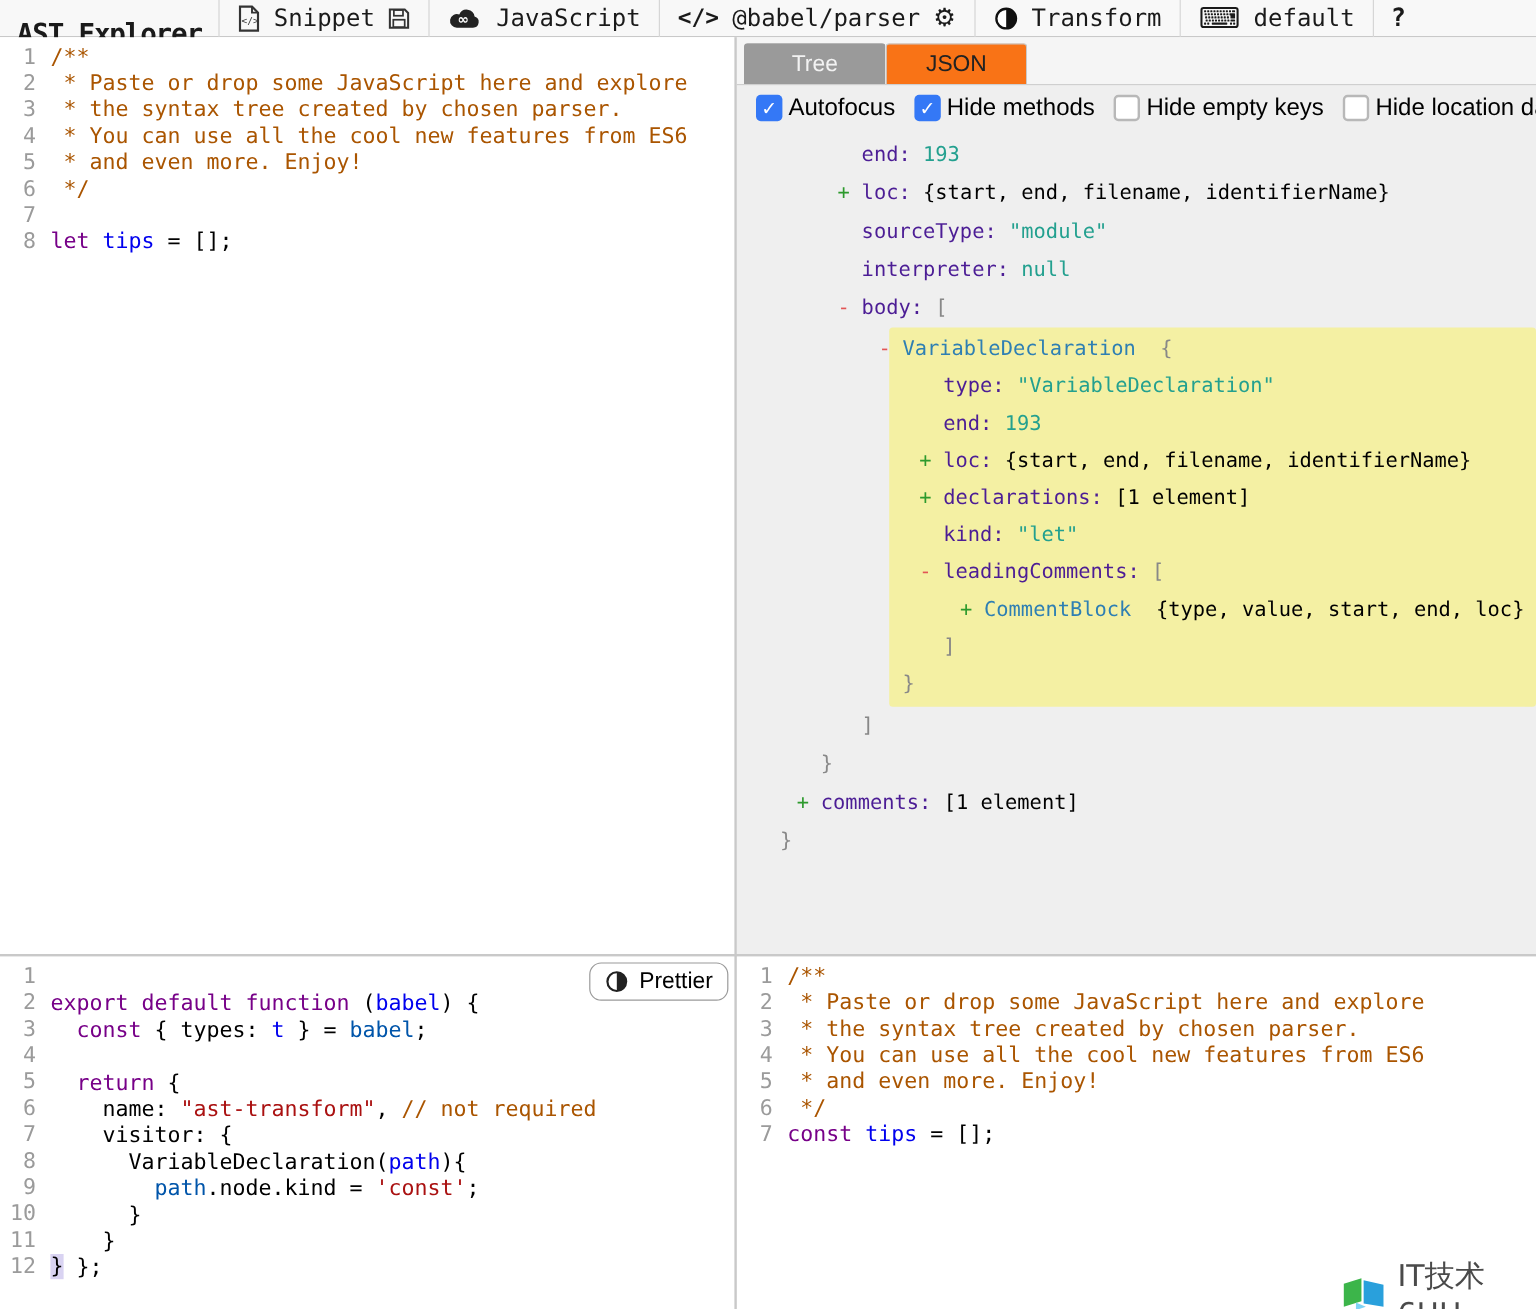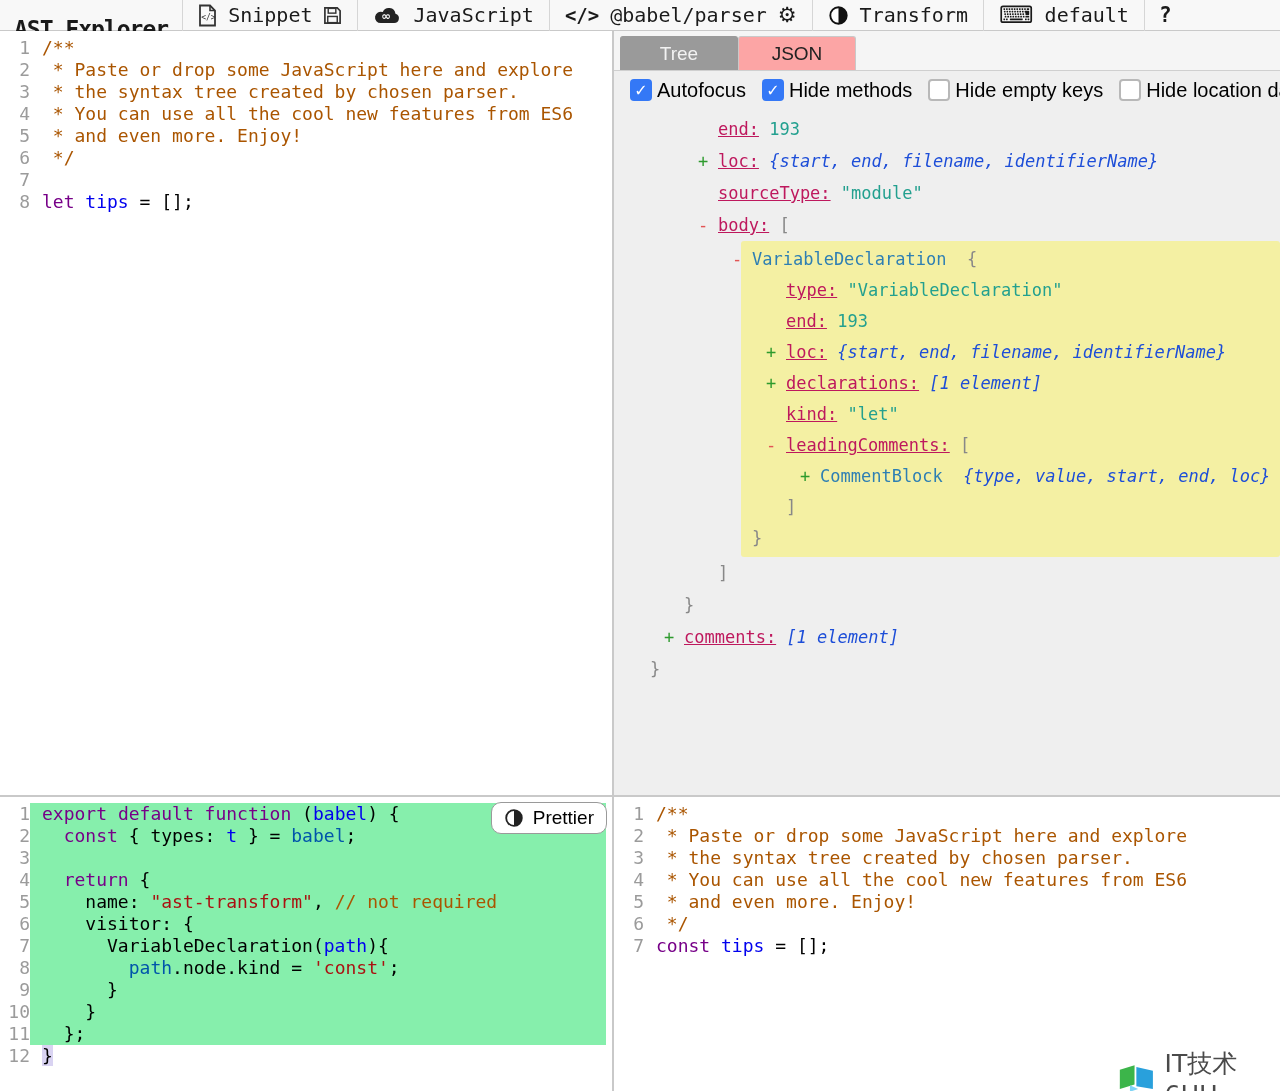--- a/index.html
+++ b/index.html
@@ -28,58 +28,58 @@
   .panel-src       { position:absolute; left:0;     top:31px;  width:612px; height:764px; background:#fff; overflow:hidden; }
   .panel-tree      { position:absolute; left:614px; top:31px;  width:666px; height:764px; background:#efefef; overflow:hidden; }
   .panel-transform { position:absolute; left:0;     top:797px; width:612px; height:294px; background:#fff; overflow:hidden; }
   .panel-output    { position:absolute; left:614px; top:797px; width:666px; height:294px; background:#fff; overflow:hidden; }
 
   
   .editor { font-size:18px; line-height:22px; padding-top:6px; cursor:text; }
   .line { display:flex; height:22px; white-space:pre; }
   .ln { flex:none; width:30px; text-align:right; color:#9b9b9b; }
   .code { flex:1; padding-left:12px; margin-right:6px; }
-  .sel-full { background:#86efac; }
+  .sel-full { background:#bef264;margin-top:23px; }
   .tok-pl  { color:#000; }
   .tok-kw  { color:#770088; }
   .tok-def { color:#0000ee; }
   .tok-v2  { color:#0055aa; }
   .tok-str { color:#aa1111; }
   .tok-cmt { color:#aa5500; }
   .tok-selchar { background:#d9d3f2; color:#000; }
 
   
   .tabs {
     display:flex; align-items:flex-end; height:40px; padding:5px 0 0 6px;
     background:#f5f5f5; border-bottom:1px solid #cfcfcf;
     font-family:"Liberation Sans", sans-serif; font-size:19px;
   }
   .tab { width:118px; height:34px; display:flex; align-items:center; justify-content:center;
          border:1px solid #c9c9c9; border-bottom:none; border-radius:3px 3px 0 0; cursor:pointer; }
   .tab.active   { background:#9a9a9a; color:#f2f2f2; border-color:#9a9a9a; }
-  .tab.inactive { background:#fca5a5; color:#222; }
+  .tab.inactive { background:#f97316; color:#222; }
   .options {
     display:flex; align-items:center; gap:16px; padding:8px 0 8px 16px; height:38px;
     font-family:"Liberation Sans", sans-serif; font-size:20px; color:#000; white-space:nowrap;
   }
   .opt { display:flex; align-items:center; cursor:pointer; flex:none; }
   .cb { width:22px; height:22px; border-radius:4px; margin-right:5px; flex:none;
         display:flex; align-items:center; justify-content:center; }
   .cb.on  { background:#3478f6; color:#fff; font-size:16px; font-weight:bold; font-family:"DejaVu Sans", sans-serif; }
   .cb.off { background:#fff; border:2px solid #b8b8b8; }
 
   .tree { font-size:17px; color:#000; padding-top:4px; }
   .t-row { position:relative; height:32px; line-height:32px; white-space:pre; }
   .t-sign { position:absolute; width:18px; text-align:left; cursor:pointer; }
   .t-plus  { color:#2d9a2d; }
   .t-minus { color:#e25555; }
-  .t-key  { color:#be185d;text-decoration:underline; }
+  .t-key  { color:#4c1d95; }
   .t-name { color:#2e7fb3; cursor:pointer; }
   .t-num, .t-str { color:#23a08f; }
-  .t-preview { color:#1d4ed8; font-style:italic; }
+  .t-preview { color:#000000; }
   .t-punct { color:#888; }
   .hl-block { background:#f4f0a3; margin-left:127px; border-radius:3px; padding:3px 0; }
   .hl-block .t-row { height:31px; line-height:31px; }
 
   
   .prettier-btn {
     position:absolute; top:5px; right:5px; z-index:5;
     display:flex; align-items:center; gap:9px; padding:4px 12px;
     background:#fff; border:1px solid #9a9a9a; border-radius:10px;
     font-family:"Liberation Sans", sans-serif; font-size:19px; color:#000; cursor:pointer;
@@ -178,20 +178,21 @@
       </div>
       <div class="opt">
         <div class="cb off"></div>
         <span>Hide location data</span>
       </div>
     </div>
   <div class="tree" id="tree-rows">
       <div class="t-row" style="padding-left: 104px;"><span class="t-key">end:</span> <span class="t-num">193</span></div>
       <div class="t-row" style="padding-left: 104px;"><span class="t-sign t-plus" style="left: 84px;">+</span><span class="t-key">loc:</span> <span class="t-preview">{start, end, filename, identifierName}</span></div>
       <div class="t-row" style="padding-left: 104px;"><span class="t-key">sourceType:</span> <span class="t-str">"module"</span></div>
+      <div class="t-row" style="padding-left: 104px;"><span class="t-key">interpreter:</span> <span class="t-num">null</span></div>
       <div class="t-row" style="padding-left: 104px;"><span class="t-sign t-minus" style="left: 84px;">-</span><span class="t-key">body:</span> <span class="t-punct">[</span></div>
       <div class="hl-block">
         <div class="t-row" style="padding-left: 11px;"><span class="t-sign t-minus" style="left: -9px;">-</span><span class="t-name">VariableDeclaration</span>  <span class="t-punct">{</span></div>
         <div class="t-row" style="padding-left: 45px;"><span class="t-key">type:</span> <span class="t-str">"VariableDeclaration"</span></div>
         <div class="t-row" style="padding-left: 45px;"><span class="t-key">end:</span> <span class="t-num">193</span></div>
         <div class="t-row" style="padding-left: 45px;"><span class="t-sign t-plus" style="left: 25px;">+</span><span class="t-key">loc:</span> <span class="t-preview">{start, end, filename, identifierName}</span></div>
         <div class="t-row" style="padding-left: 45px;"><span class="t-sign t-plus" style="left: 25px;">+</span><span class="t-key">declarations:</span> <span class="t-preview">[1 element]</span></div>
         <div class="t-row" style="padding-left: 45px;"><span class="t-key">kind:</span> <span class="t-str">"let"</span></div>
         <div class="t-row" style="padding-left: 45px;"><span class="t-sign t-minus" style="left: 25px;">-</span><span class="t-key">leadingComments:</span> <span class="t-punct">[</span></div>
         <div class="t-row" style="padding-left: 79px;"><span class="t-sign t-plus" style="left: 59px;">+</span><span class="t-name">CommentBlock</span>  <span class="t-preview">{type, value, start, end, loc}</span></div>

